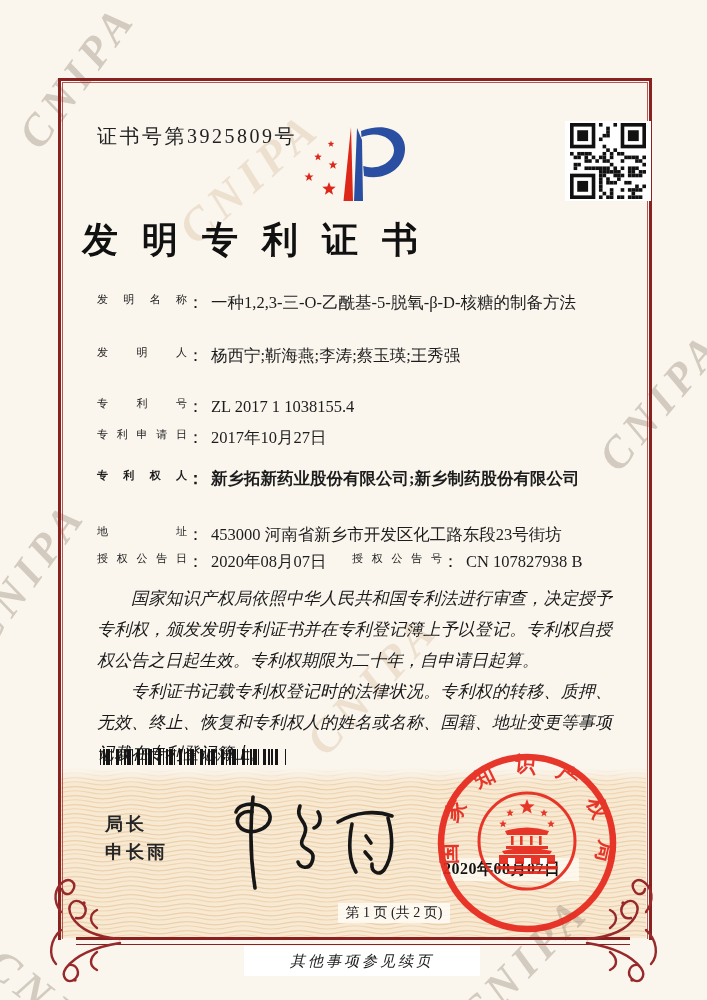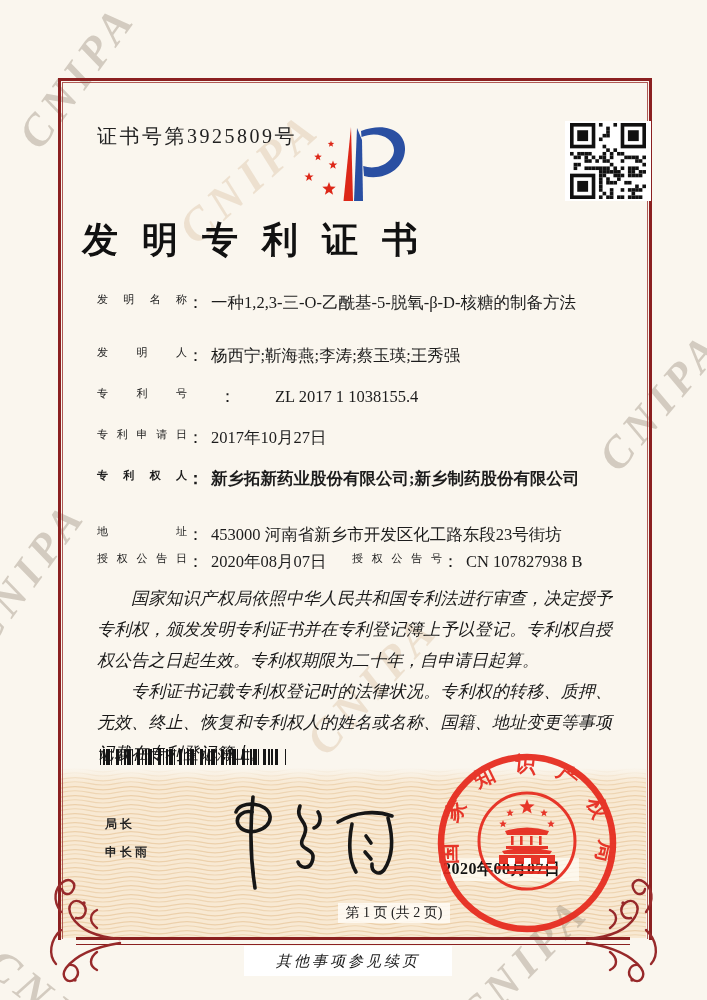--- a/index.html
+++ b/index.html
@@ -34,27 +34,27 @@
   .para{font-size:17px;line-height:31px;color:#191919;text-align:justify;text-indent:2em;
         font-style:italic;margin:0;}
   .barcode{position:absolute;left:100px;top:749px;width:186px;height:16px;
      background:repeating-linear-gradient(90deg,
        #161616 0 1.5px,transparent 1.5px 3.5px,
        #161616 3.5px 5px,transparent 5px 6.5px,
        #161616 6.5px 10px,transparent 10px 11.5px,
        #161616 11.5px 12.5px,transparent 12.5px 16.5px,
        #161616 16.5px 19px,transparent 19px 21px);}
   .signer{position:absolute;left:105px;top:810px;font-family:"Liberation Sans",sans-serif;
-          font-weight:600;color:#262626;font-size:12px;letter-spacing:3px;line-height:28px;}
+          font-weight:600;color:#262626;font-size:18px;letter-spacing:3px;line-height:28px;}
   .seal-date{position:absolute;left:441px;top:858px;width:134px;font-size:16px;font-weight:bold;
           color:#121212;letter-spacing:.5px;background:rgba(255,253,246,.72);padding:1px 2px;z-index:6;}
   .page-info-wrap{position:absolute;left:74px;top:903px;width:568px;text-align:center;margin-left:36px;}
   .page-info{display:inline-block;font-size:14px;color:#222;background:rgba(255,252,246,.85);
           padding:1px 8px;}
-  .footer-box{position:absolute;left:244px;top:946px;width:208px;height:30px;background:#ffffff;
+  .footer-box{position:absolute;left:244px;top:946px;width:236px;height:30px;background:#ffffff;
           display:flex;align-items:center;justify-content:center;}
   .footer-note{font-size:15px;font-style:italic;color:#1b1b1b;letter-spacing:3px;}
   .qr-wrap{position:absolute;left:565px;top:121px;width:86px;height:80px;background:#ffffff;
           display:flex;align-items:center;justify-content:center;}
 </style>
 </head>
 <body>
 
 <div class="page">
 
@@ -219,21 +219,21 @@
     <div class="row" style="top:292px;">
       <span class="flabel">发明名称</span>
         <span class="fcolon">：</span>
       <span class="fvalue">一种1,2,3-三-O-乙酰基-5-脱氧-β-D-核糖的制备方法</span>
     </div>
     <div class="row" style="top:345px;">
       <span class="flabel">发明人</span>
         <span class="fcolon">：</span>
       <span class="fvalue">杨西宁;靳海燕;李涛;蔡玉瑛;王秀强</span>
     </div>
-    <div class="row" style="top:386px;gap:32px;">
+    <div class="row" style="top:396px;">
       <span class="flabel">专利号</span>
         <span class="fcolon">：</span>
       <span class="fvalue">ZL 2017 1 1038155.4</span>
     </div>
     <div class="row" style="top:427px;">
       <span class="flabel">专利申请日</span>
         <span class="fcolon">：</span>
       <span class="fvalue">2017年10月27日</span>
     </div>
     <div class="row" style="top:468px;font-weight:bold;">

